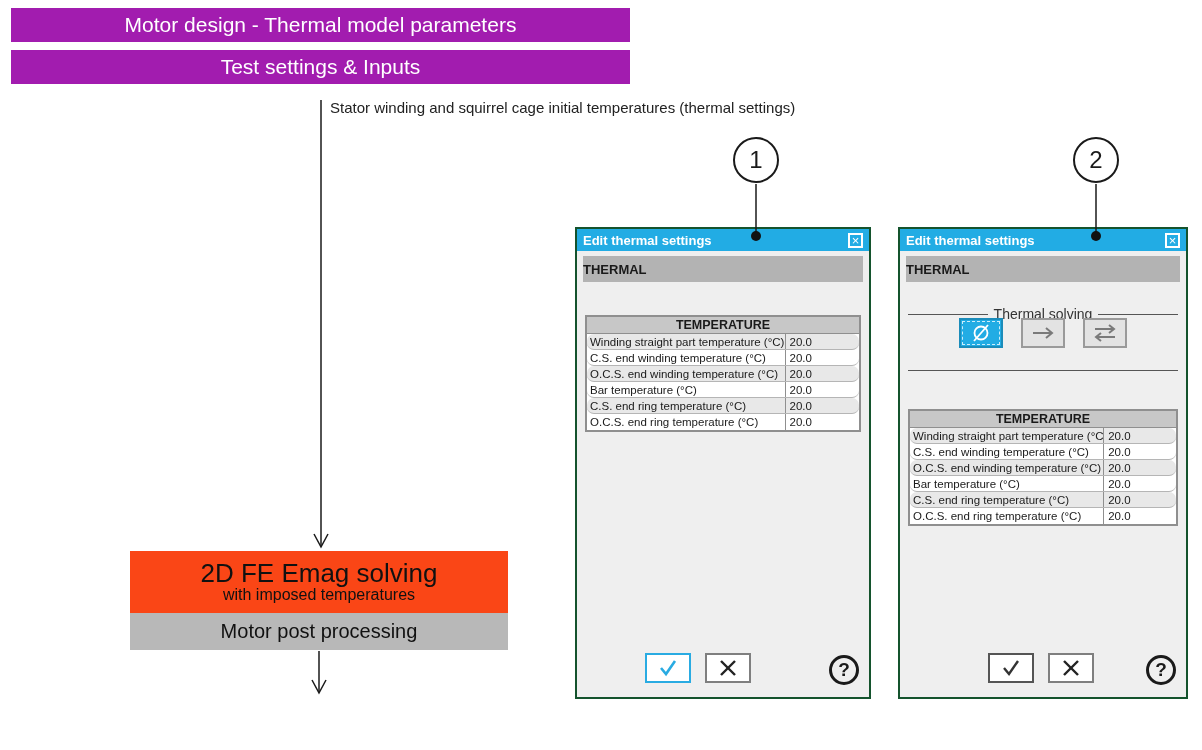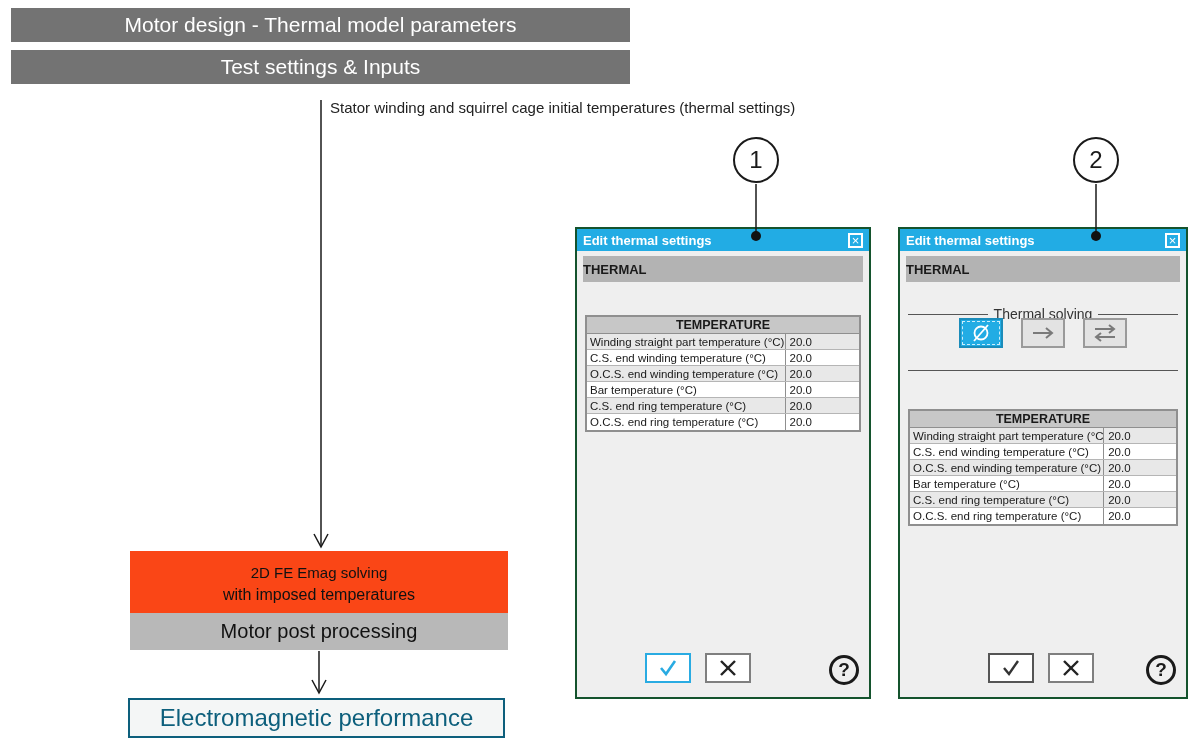--- a/index.html
+++ b/index.html
@@ -2,32 +2,32 @@
 <html><head>
 <meta charset="utf-8">
 <style>
   * { margin:0; padding:0; box-sizing:border-box; }
   html,body { width:1202px; height:750px; background:#ffffff;
               font-family:"Liberation Sans","DejaVu Sans",sans-serif; }
   #canvas { position:relative; width:1202px; height:750px; overflow:hidden; background:#fff; }
 
   
   .banner { position:absolute; left:11px; width:619px; height:34px;
-            background:#737373; color:#fff; font-size:21px;
+            background:#a21caf; color:#fff; font-size:21px;
             display:flex; align-items:center; justify-content:center; }
   #banner1 { top:8px; } #banner2 { top:50px; }
 
   
   #annotation { position:absolute; left:330px; top:99px; font-size:15px; color:#222; }
 
   
   .fbox { position:absolute; display:flex; flex-direction:column;
           align-items:center; justify-content:center; text-align:center; }
   #solve-box  { left:130px; top:551px; width:378px; height:62px; background:#fa4616; color:#111; }
-  #solve-box .l1 { font-size:15px; line-height:24px; }
+  #solve-box .l1 { font-size:26px; line-height:24px; }
   #solve-box .l2 { font-size:16px; line-height:19px; }
   #post-box   { left:130px; top:613px; width:378px; height:37px; background:#b8b8b8;
                 color:#111; font-size:20px; }
   #result-box { left:128px; top:698px; width:377px; height:40px; background:#f4f6f6;
                 border:2px solid #0d5f7c; color:#0d5f7c; font-size:24px; }
 
   
   .callout { position:absolute; width:46px; height:46px; border:2px solid #1a1a1a;
              border-radius:50%; background:#fff; display:flex; align-items:center;
              justify-content:center; font-size:24px; color:#1a1a1a; z-index:6; }
@@ -69,21 +69,21 @@
                         outline:1px dashed #cdeefb; outline-offset:-4px; }
   .separator { position:absolute; left:8px; right:8px; top:141px; height:1px; background:#555; }
 
   
   .ptable { position:absolute; left:8px; right:8px; border:2px solid #8f8f8f; background:#fff;margin-top:20px; }
   #dialog1 .ptable { top:66px; }
   #dialog2 .ptable { top:160px; }
   .ptable .thead { height:17px; background:#c7c7c7; border-bottom:1px solid #8f8f8f;
                    display:flex; align-items:center; justify-content:center;
                    font-size:12.5px; font-weight:bold; color:#1a1a1a; }
-  .trow { display:flex; height:16px; border-bottom:1px solid #b5b5b5; }
+  .trow { display:flex; height:16px; border-bottom:1px solid #b5b5b5;border-radius:7px; }
   .trow:last-child { border-bottom:none; }
   .trow:nth-child(odd)  { background:#fff; }   
   .trow:nth-child(even) { background:#e8e8e8; }
   .tlabel { flex:0 0 73%; font-size:11.5px; color:#1a1a1a; padding-left:3px;
             display:flex; align-items:center; white-space:nowrap; overflow:hidden;
             border-right:1px solid #8f8f8f; }
   .tvalue { flex:1; font-size:11.5px; color:#1a1a1a; padding-left:4px;
             display:flex; align-items:center; }
 
   
@@ -109,21 +109,20 @@
   <div class="banner" id="banner1">Motor design - Thermal model parameters</div>
   <div class="banner" id="banner2">Test settings &amp; Inputs</div>
 
   <div id="annotation">Stator winding and squirrel cage initial temperatures (thermal settings)</div>
 
   <div class="fbox" id="solve-box">
     <div class="l1">2D FE Emag solving</div>
     <div class="l2">with imposed temperatures</div>
   </div>
   <div class="fbox" id="post-box">Motor post processing</div>
-  <div class="fbox" id="result-box">Electromagnetic performance</div>
 
   <div class="callout" id="callout1">1</div>
   <div class="callout" id="callout2">2</div>
 
   <svg id="overlay" viewBox="0 0 1202 750" xmlns="http://www.w3.org/2000/svg">
 
     <line x1="321" y1="100" x2="321" y2="546" stroke="#1a1a1a" stroke-width="1.5"></line>
     <polyline points="314,534 321,547 328,534" fill="none" stroke="#1a1a1a" stroke-width="1.5"></polyline>
 
     <line x1="319" y1="651" x2="319" y2="692" stroke="#1a1a1a" stroke-width="1.5"></line>

